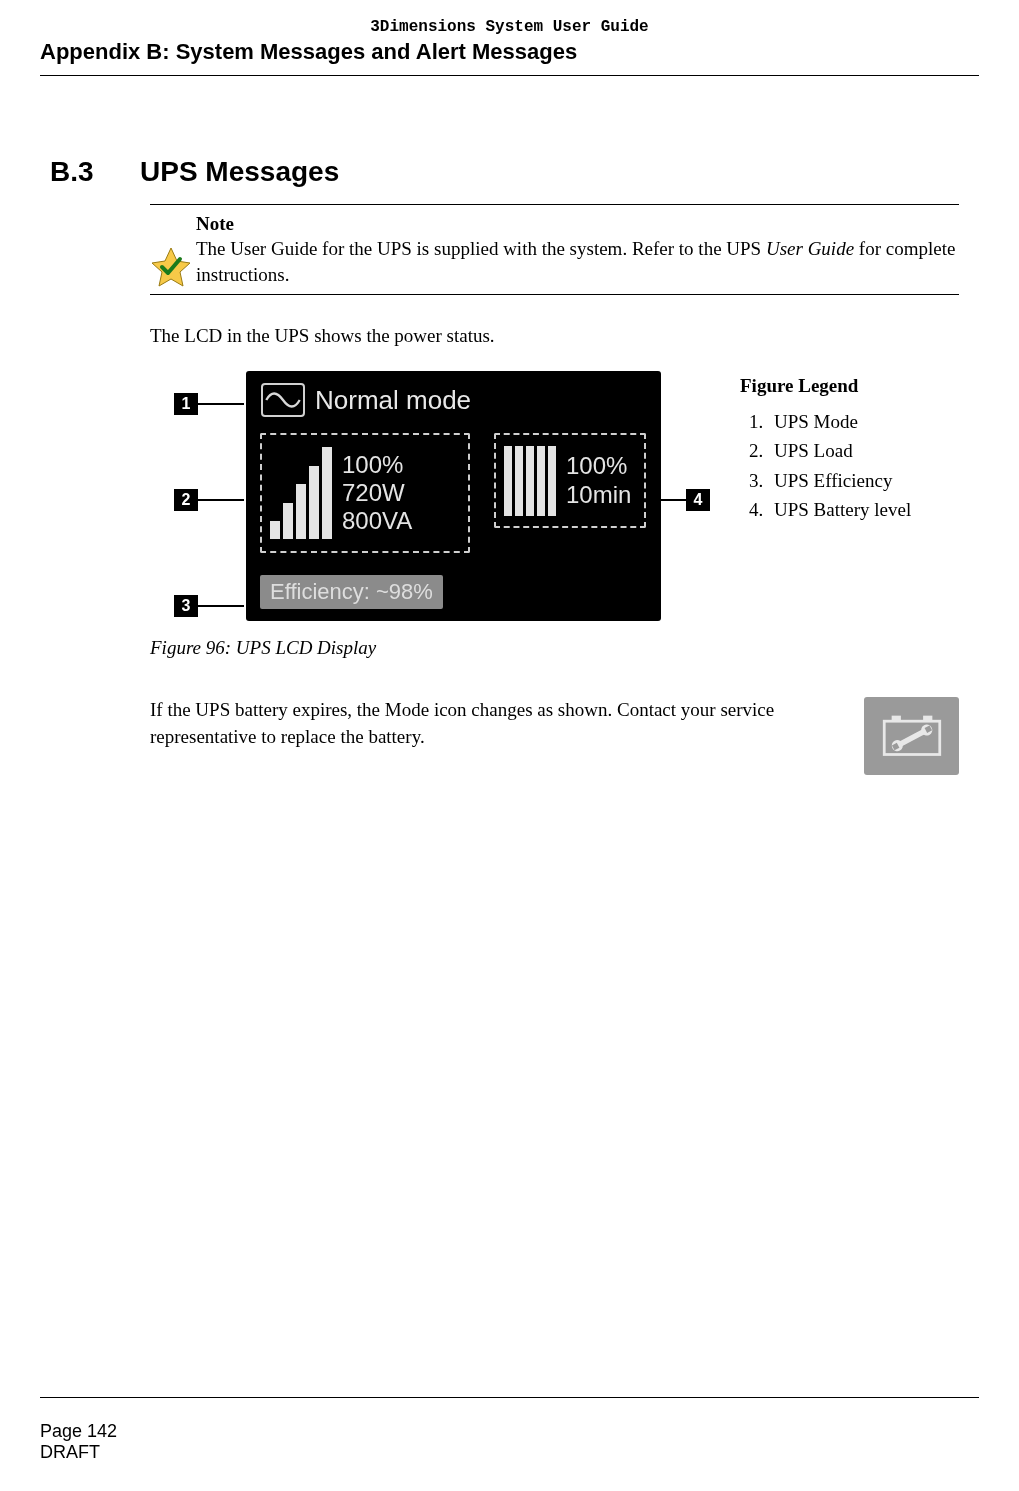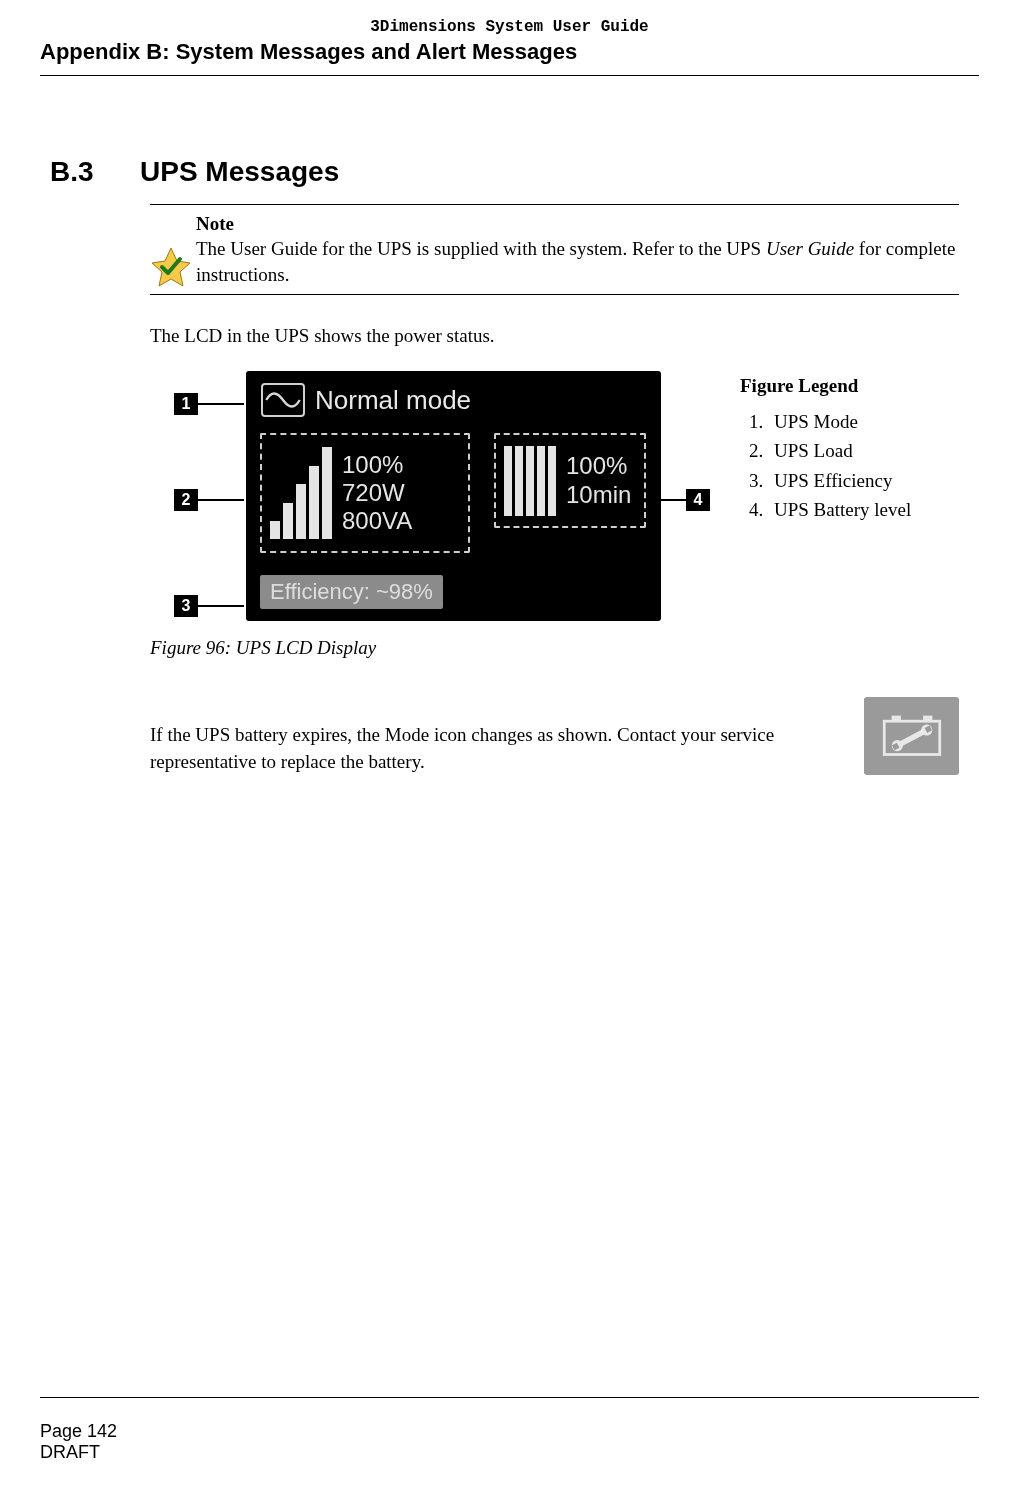--- a/index.html
+++ b/index.html
@@ -168,21 +168,21 @@
   .l2 { left: 48px; top: 128px; width: 46px; }
   .c3 { left: 24px; top: 224px; }
   .l3 { left: 48px; top: 234px; width: 46px; }
   .c4 { left: 536px; top: 118px; }
   .l4 { left: 454px; top: 128px; width: 82px; }
 
   .expiry-row {
     display: flex;
     margin-top: 38px;
     gap: 28px;
-    align-items: flex-end;
+    align-items: flex-start;
   }
   .expiry-text {
     flex: 1;
     font-size: 19px;
     line-height: 1.4;
   }
   .batt-icon {
     width: 95px; height: 78px;
     background: #9a9a9a;
     border-radius: 3px;

